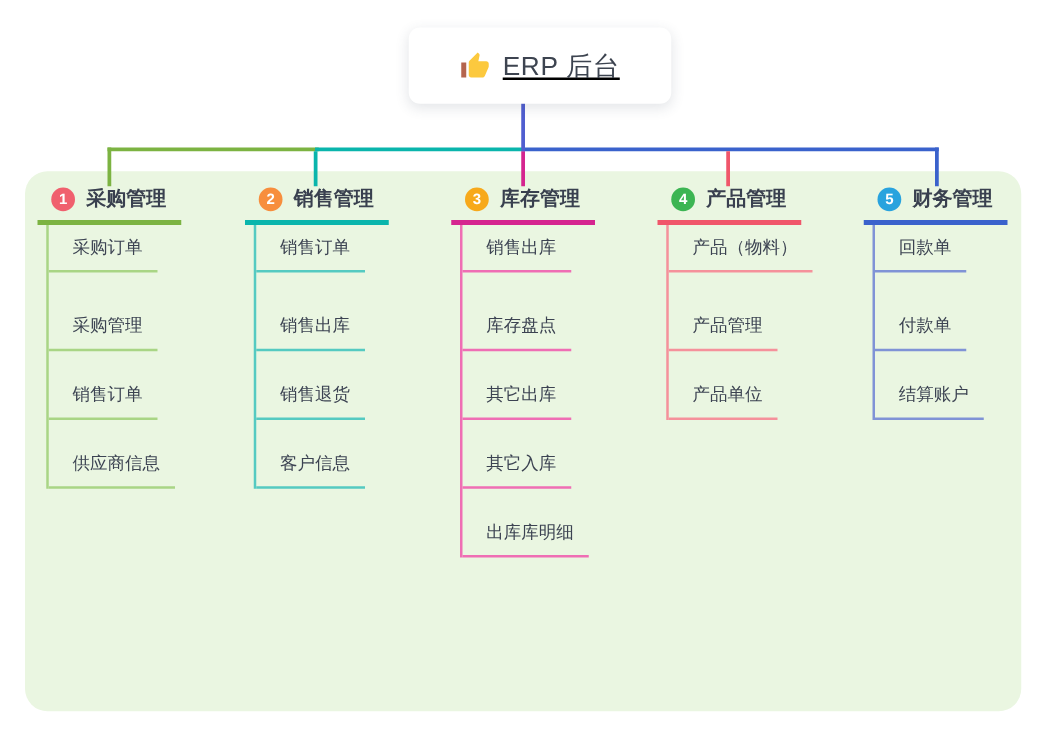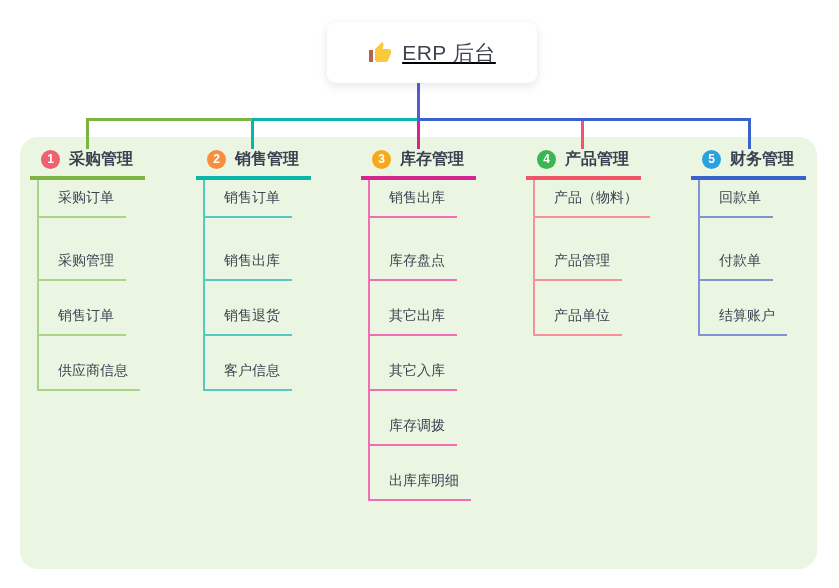--- a/index.html
+++ b/index.html
@@ -127,23 +127,20 @@
       <div class="child">
           <span class="child-label">库存盘点</span>
         </div>
       <div class="child">
           <span class="child-label">其它出库</span>
         </div>
       <div class="child">
           <span class="child-label">其它入库</span>
         </div>
       <div class="child">
-          <span class="child-label">库存调拨</span>
-        </div>
-      <div class="child">
           <span class="child-label">出库库明细</span>
         </div>
     </div>
   </div>
 
   <div class="branch" style="left: 526px; --main: #f0566a; --light: #f5919b; --badge: #3cb553;">
     <div class="branch-header">
       <span class="badge">4</span>
       <span class="branch-label">产品管理</span>
     </div>

